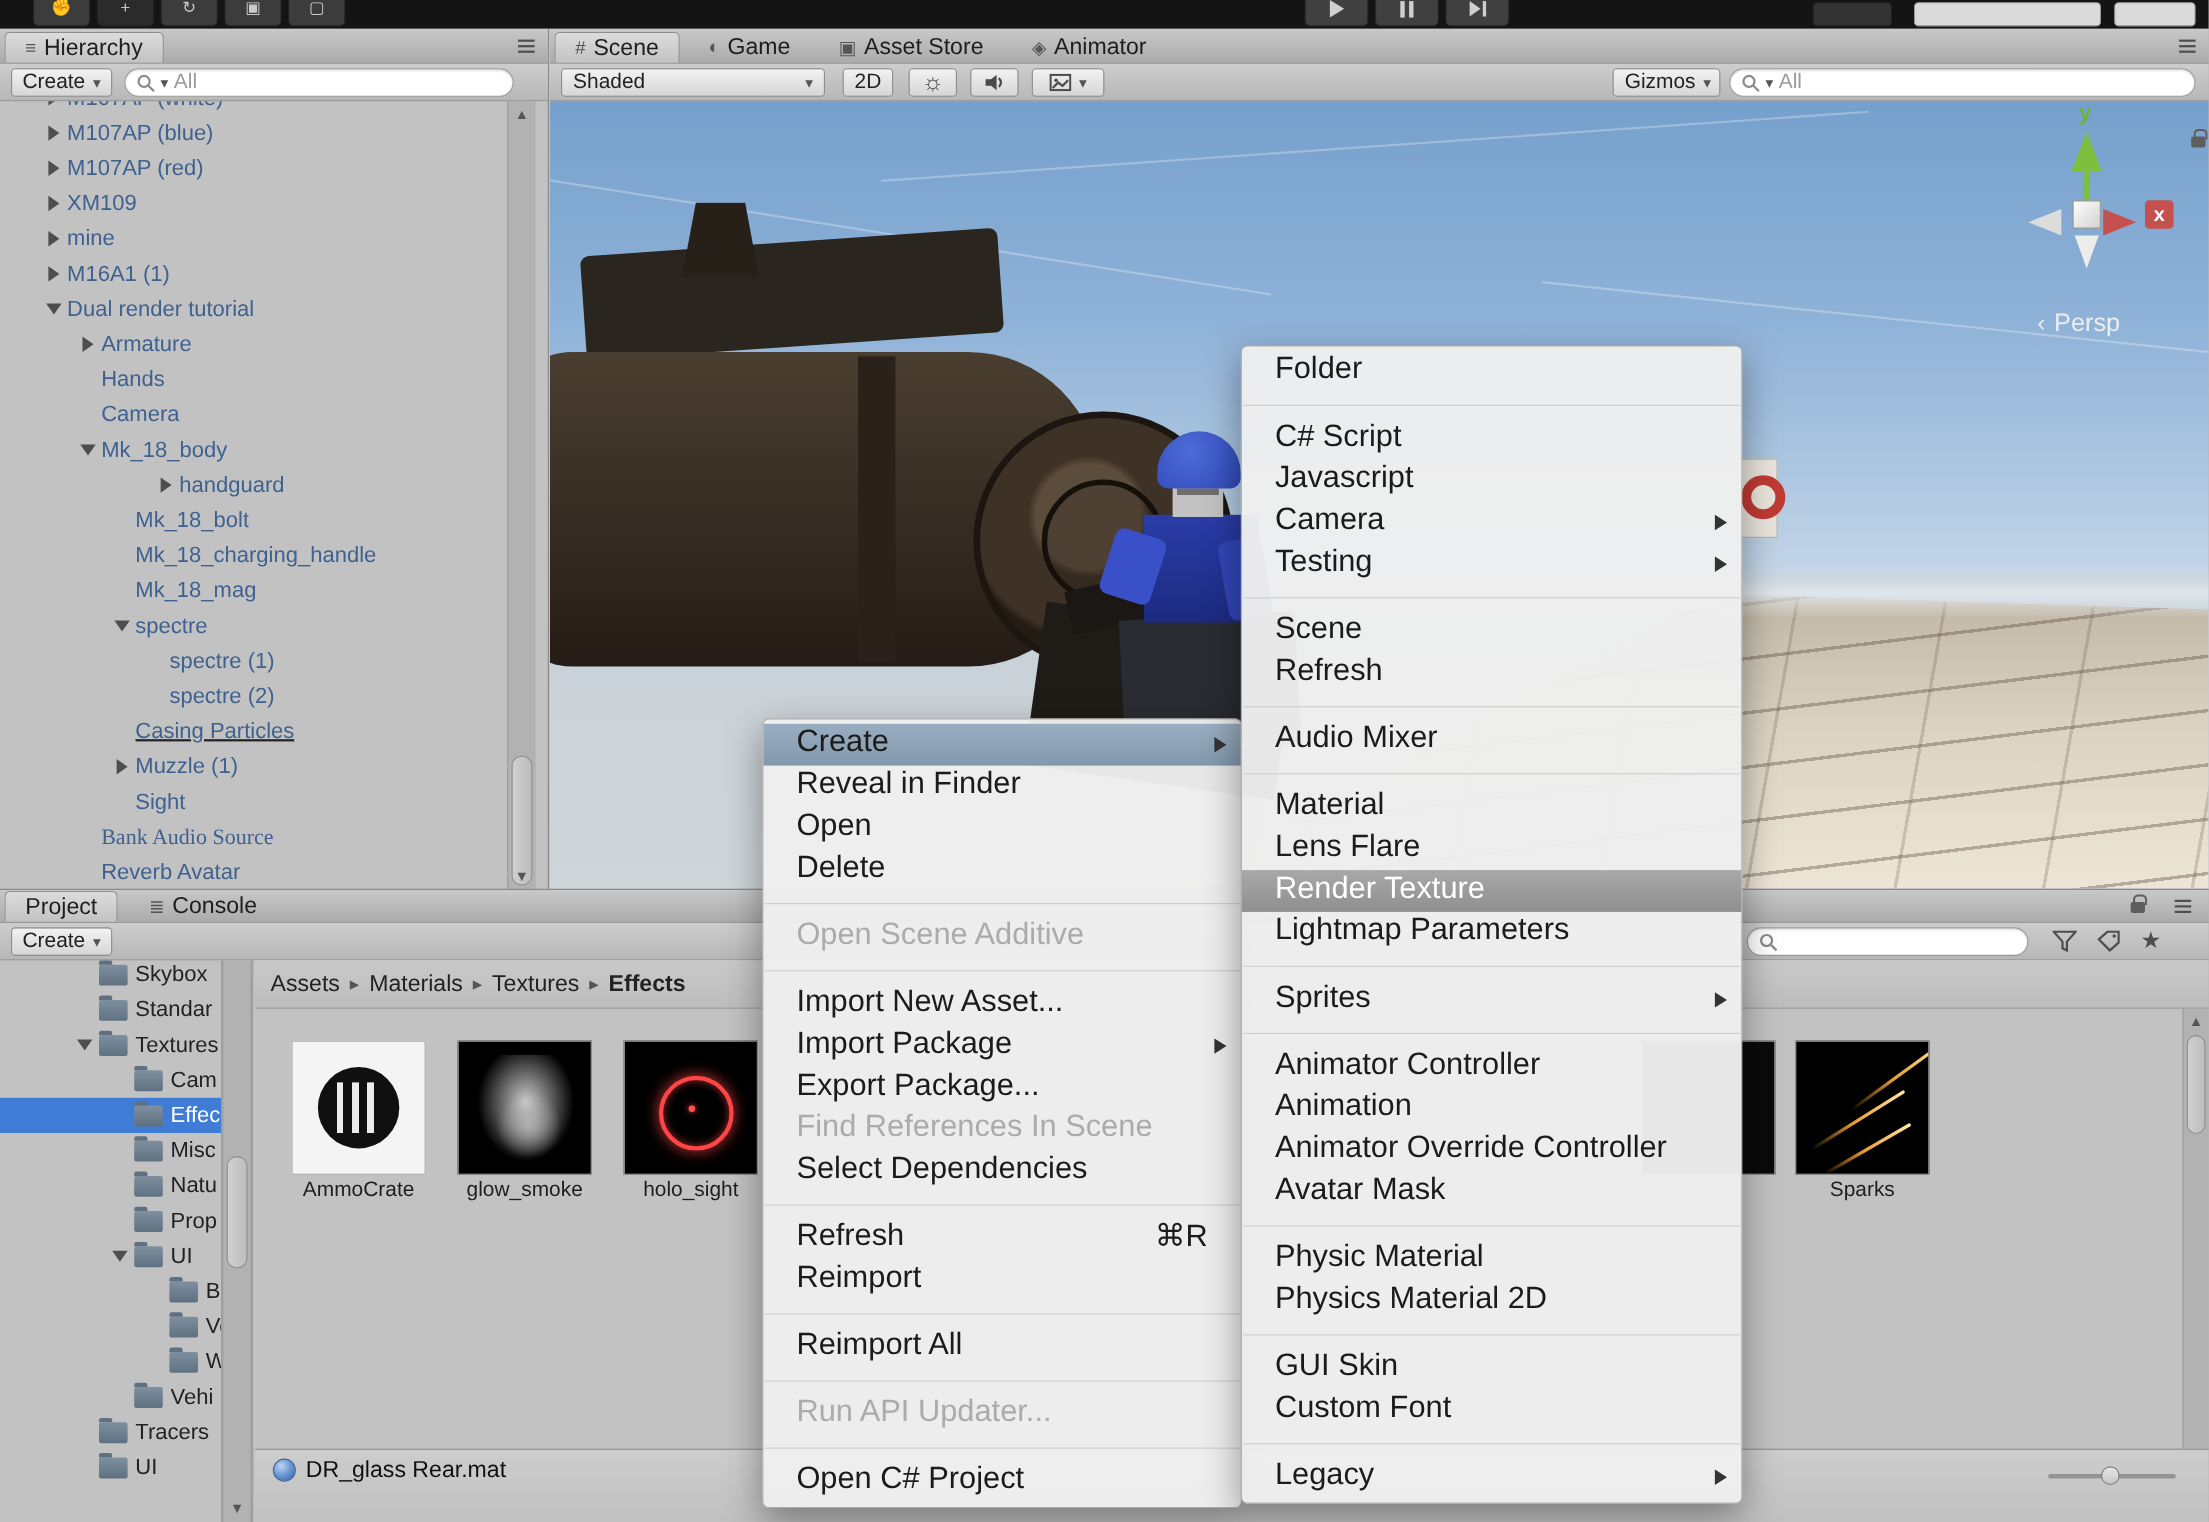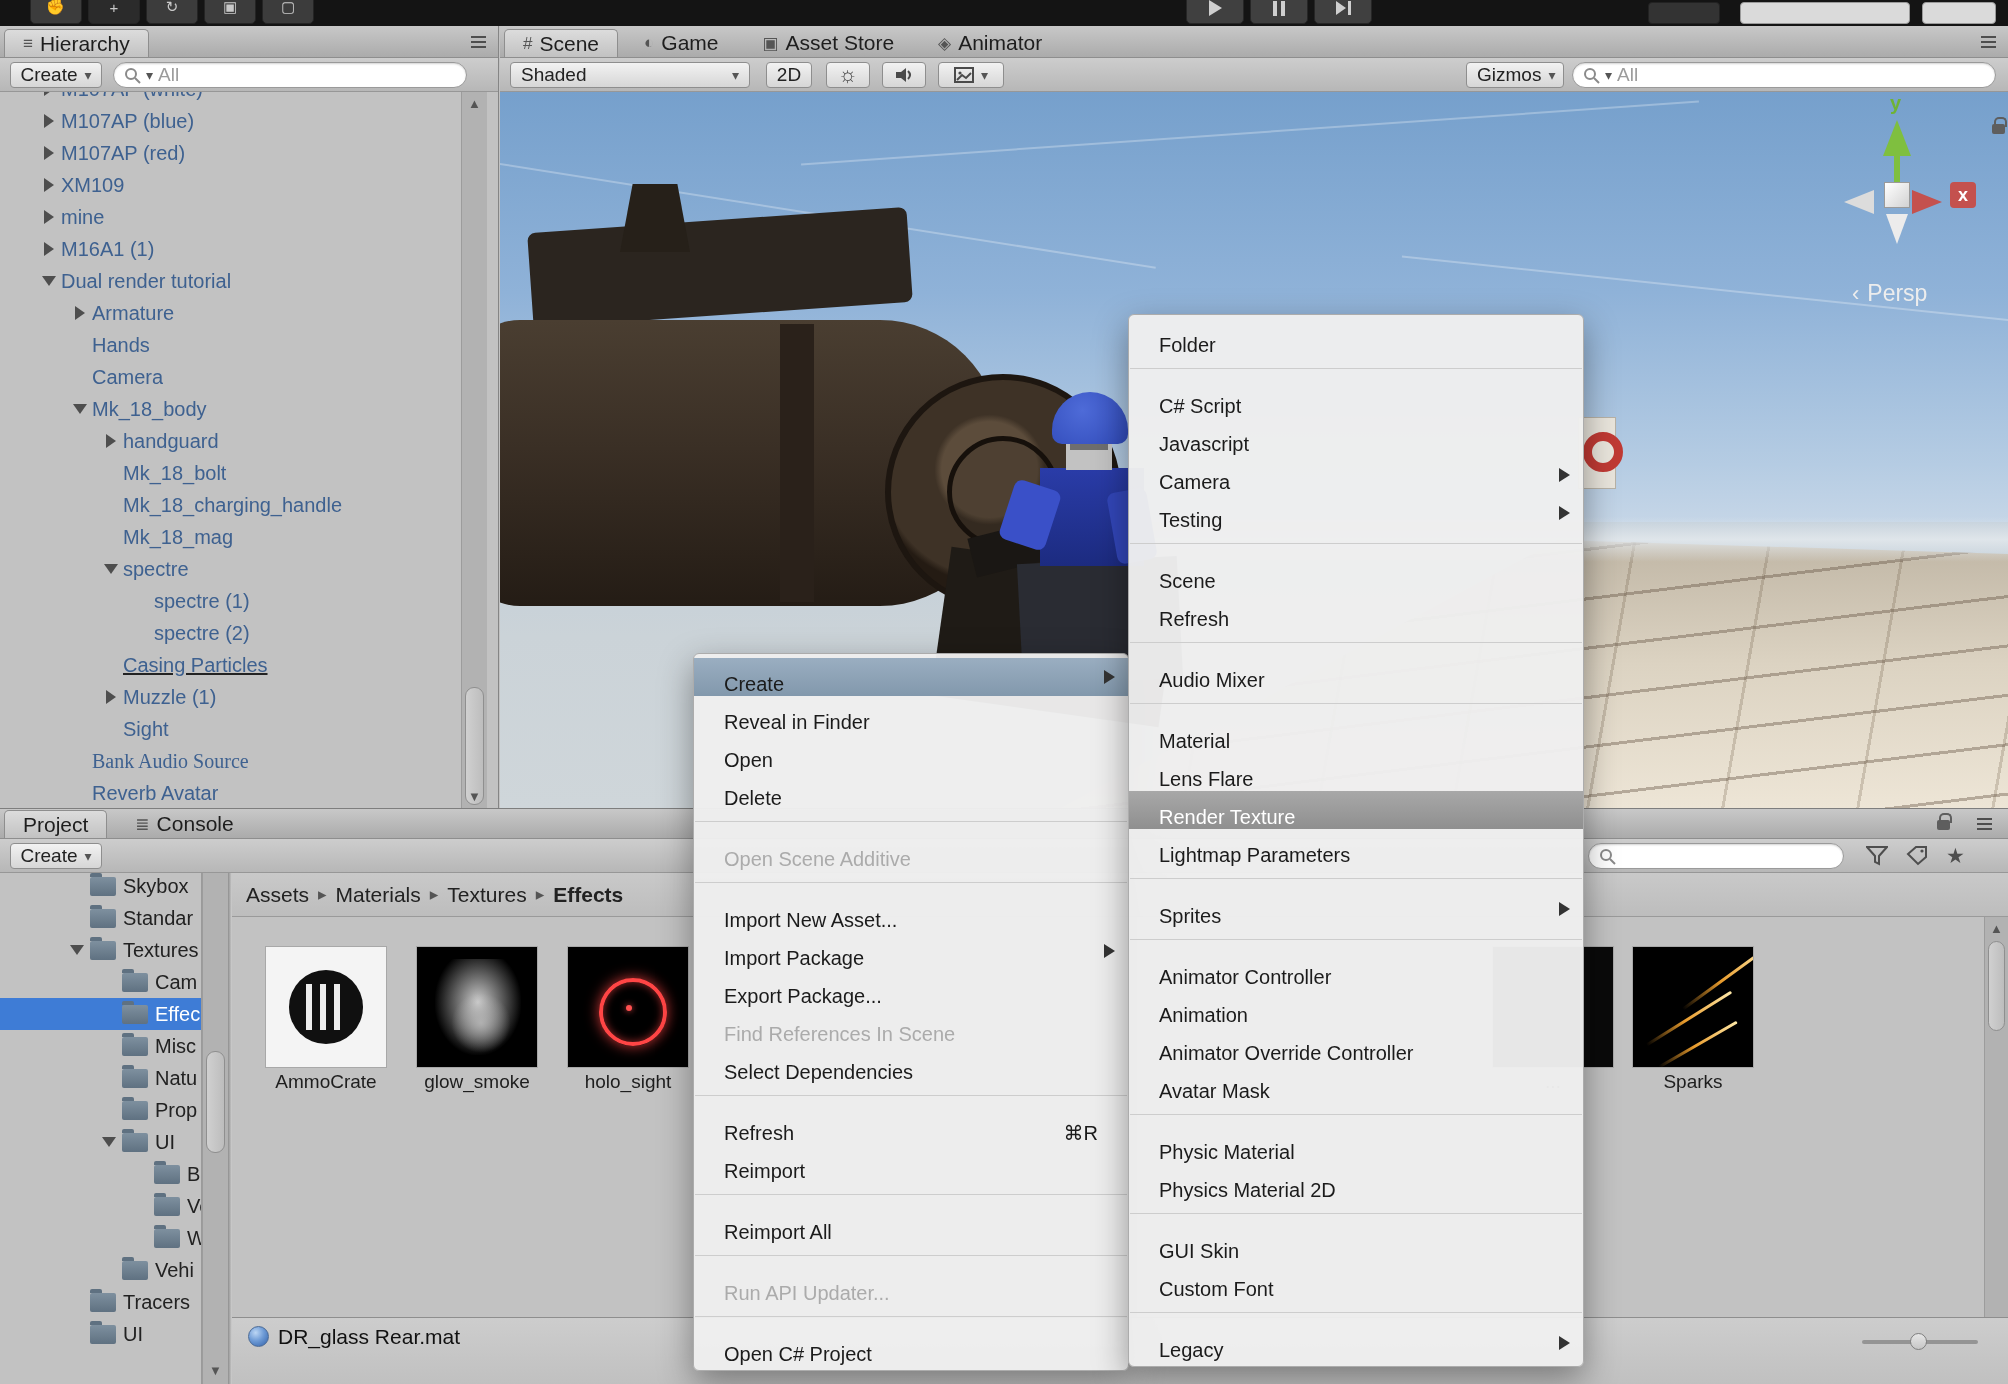--- a/index.html
+++ b/index.html
@@ -65,21 +65,21 @@
     clip-path:polygon(560px 716px, 1508px 716px, 1508px 462px, 1058px 448px);
   }
   #haze { position:absolute; left:0; right:0; top:425px; height:45px; background:linear-gradient(180deg, rgba(225,232,238,0), rgba(228,233,237,.85) 50%, rgba(225,230,234,0)); }
   .gun-part, .soldier-part { position:absolute; }
   
   #gizmo { position:absolute; left:1330px; top:0; width:178px; height:230px; }
   .gz-cube { position:absolute; left:54px; top:90px; width:26px; height:26px; background:linear-gradient(135deg,#FFF,#D2D2D2); border:1px solid #9A9A9A; }
   .gz-label { position:absolute; font-size:20px; font-weight:bold; }
   
   .menu { position:absolute; background:rgba(238,238,238,.97); border:1px solid #ACACAC; border-radius:6px; box-shadow:0 12px 34px rgba(0,0,0,.38); padding:4px 0; z-index:100; }
-  .menu-item { position:relative; height:38px; display:flex; align-items:flex-end; padding:0 30px; font-size:20px; color:#1B1B1B; }
+  .menu-item { position:relative; height:38px; display:flex; align-items:flex-start; padding:0 30px; font-size:28px; color:#1B1B1B; }
   .menu-item.disabled { color:#ABABAB; }
   .menu-item .shortcut { margin-left:auto; color:#1B1B1B; }
   .menu-item .sub-arrow { position:absolute; right:13px; top:12px; width:0; height:0; border-top:7px solid transparent; border-bottom:7px solid transparent; border-left:11px solid #333; }
   .menu-sep { height:1px; background:#CDCDCD; margin:11px 1px; }
   .menu-item.sel-steel { background:linear-gradient(#9AAEC1,#8298AC); }
   .menu-item.sel-gray { background:linear-gradient(#A8A8A8,#8F8F8F); color:#FFF; }
   
   #project-panel { left:0; top:808px; width:2008px; height:576px; border-top:1px solid #7E7E7E; }
   #project-panel .tabbar { height:30px; }
   #project-panel .ptoolbar { top:30px; }
@@ -212,21 +212,21 @@
             <span class="trow-label">Hands</span>
           </div>
           <div class="trow" style="padding-left: 67px;">
             <span class="tri none"></span>
             <span class="trow-label">Camera</span>
           </div>
           <div class="trow" style="padding-left: 67px;">
             <span class="tri down"></span>
             <span class="trow-label">Mk_18_body</span>
           </div>
-          <div class="trow" style="padding-left: 98px;">
+          <div class="trow" style="padding-left: 98px; margin-left: 40px;">
             <span class="tri right"></span>
             <span class="trow-label">handguard</span>
           </div>
           <div class="trow" style="padding-left: 98px;">
             <span class="tri none"></span>
             <span class="trow-label">Mk_18_bolt</span>
           </div>
           <div class="trow" style="padding-left: 98px;">
             <span class="tri none"></span>
             <span class="trow-label">Mk_18_charging_handle</span>

